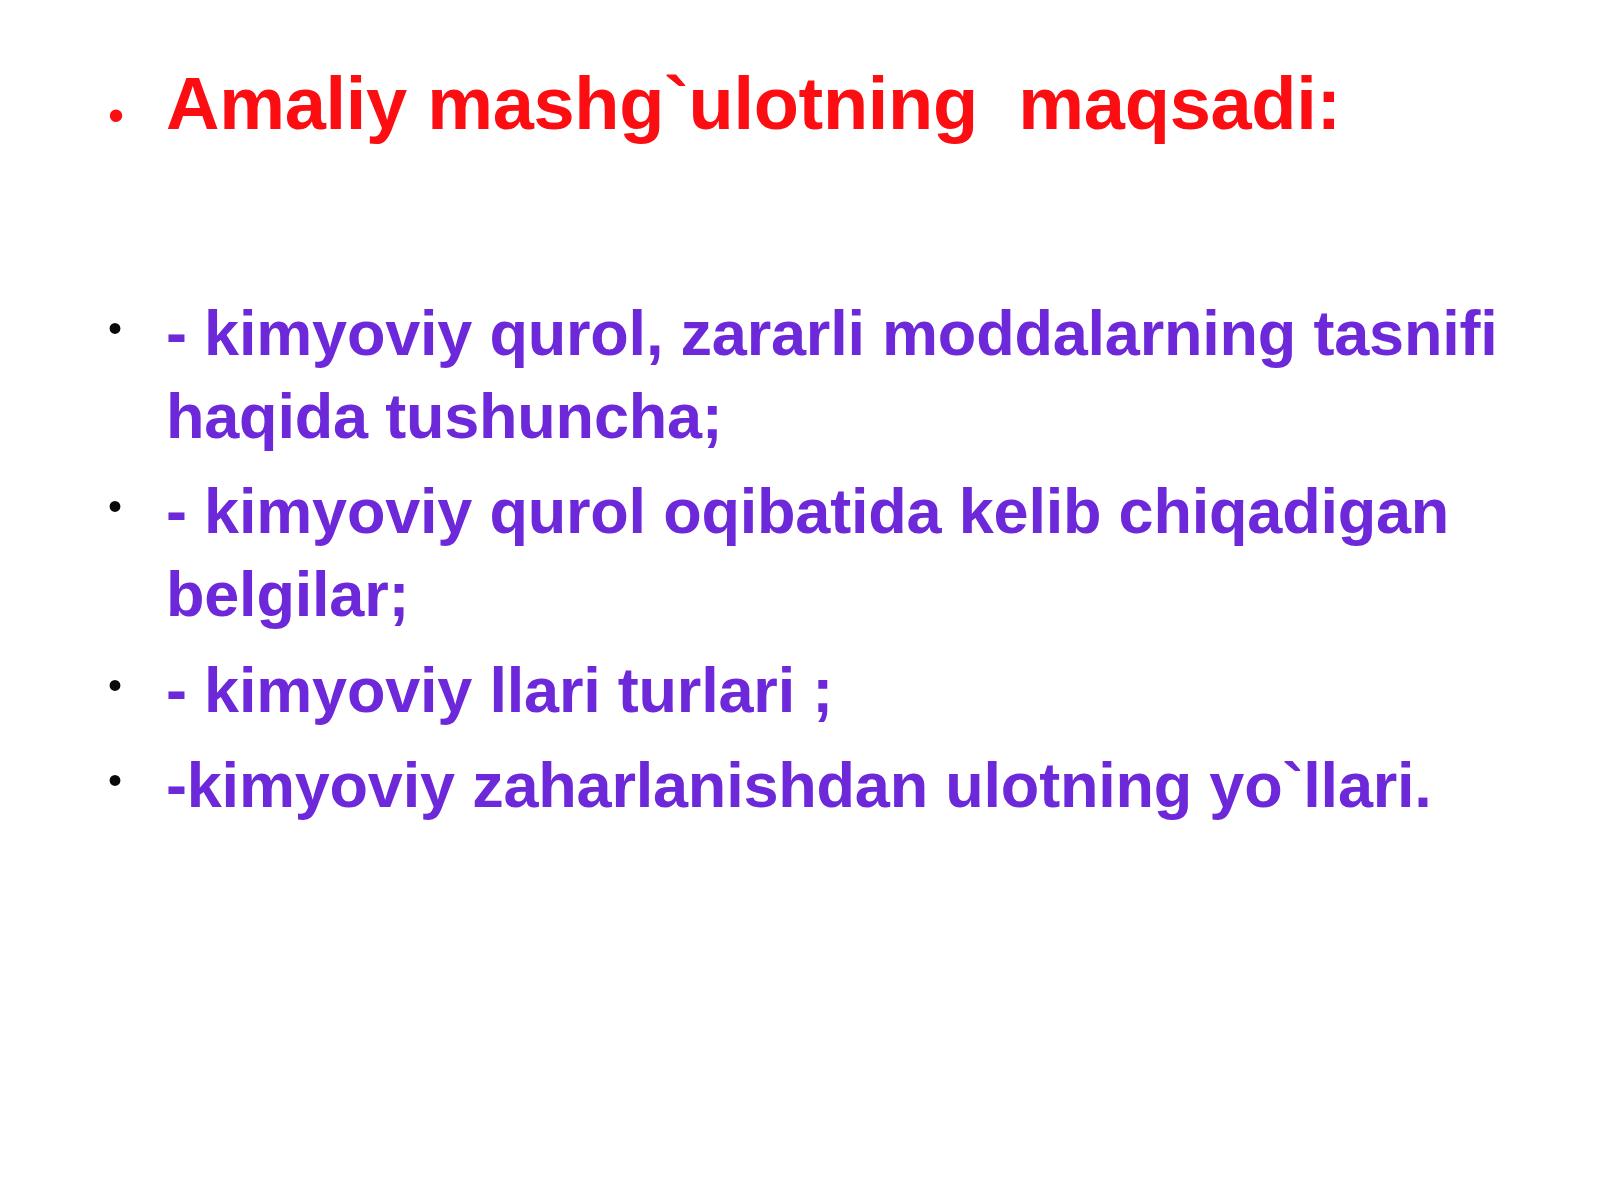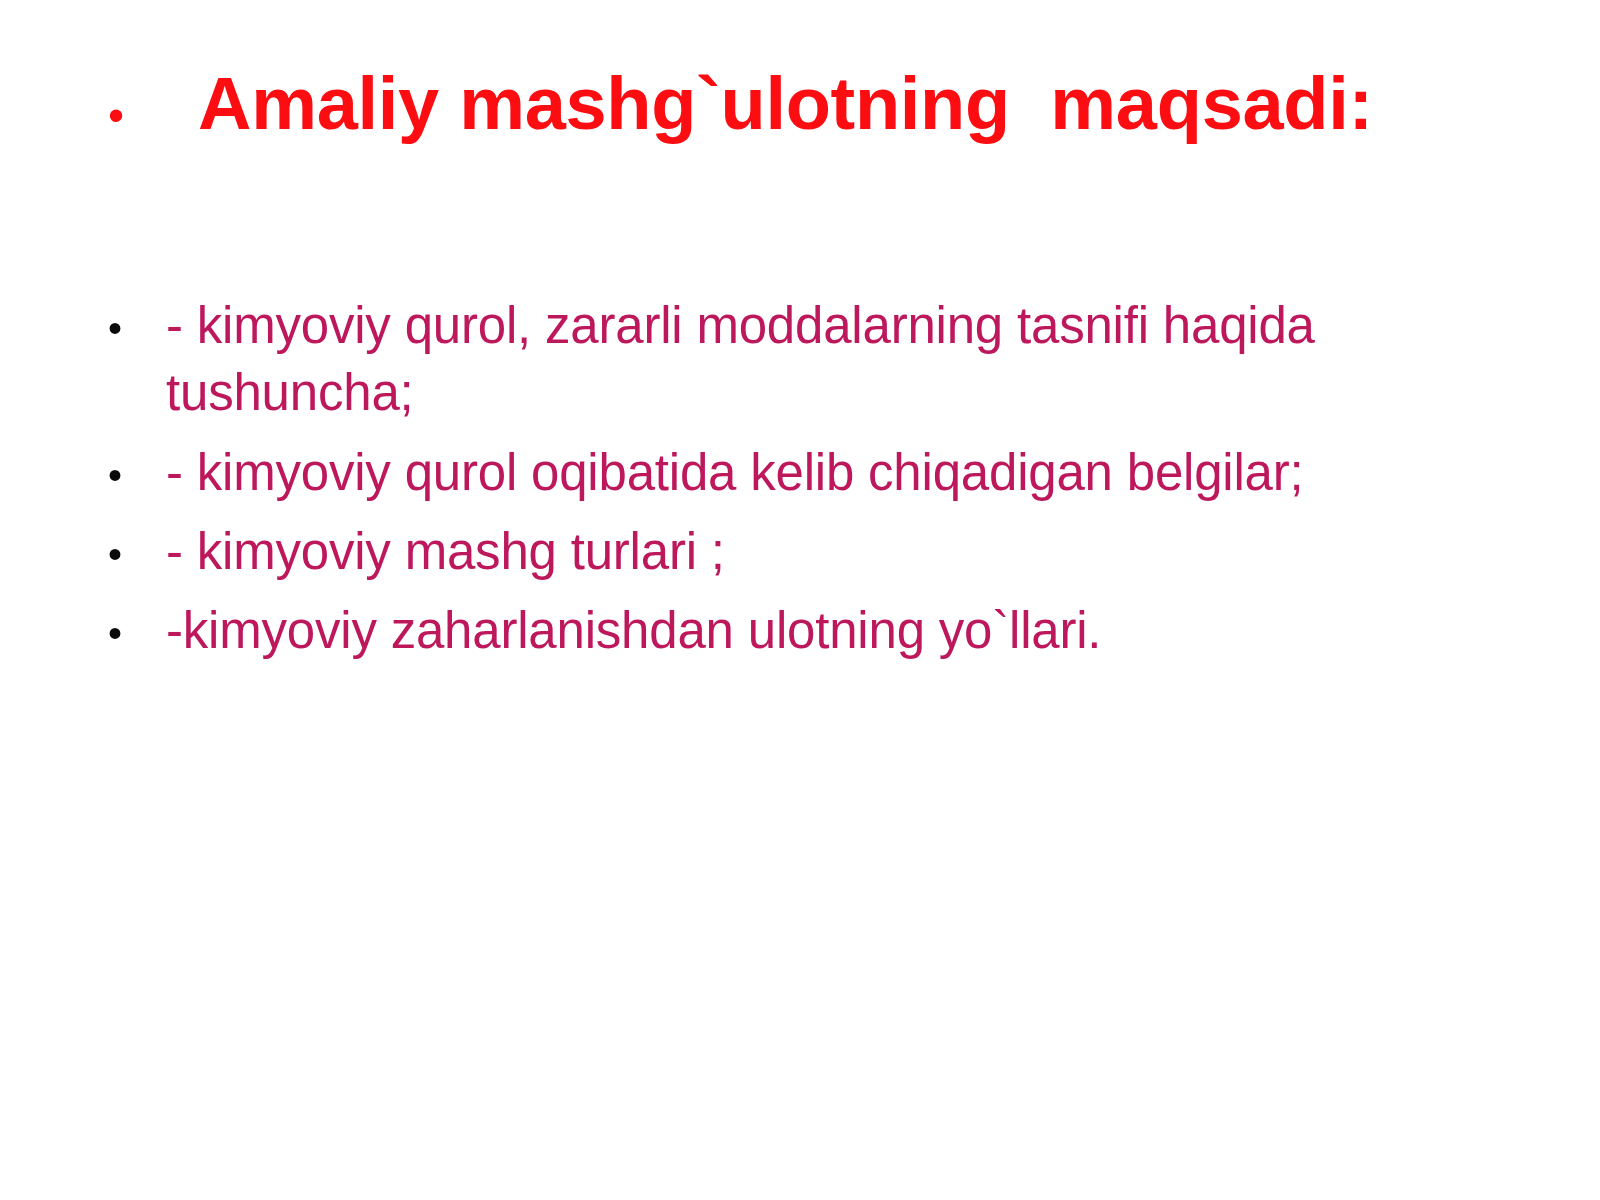--- a/index.html
+++ b/index.html
@@ -50,21 +50,20 @@
   }
 
   .title-text {
     flex: 1 1 auto;
     color: #fc0d12;
     font-size: 74px;
     font-weight: bold;
     line-height: 1.04;
     letter-spacing: -0.3px;
     white-space: pre;
-    margin-left: 32px;
   }
 
   
   .body-list {
     position: absolute;
     left: 108px;
     top: 292px;
     width: 1400px;
   }
 
@@ -77,23 +76,23 @@
   .body-item .bullet-dot {
     color: #0a0a0a;
     font-size: 40px;
     width: 58px;
     padding-top: 16px;
     text-align: left;
   }
 
   .body-text {
     flex: 1 1 auto;
-    color: #be185d;
-    font-size: 51px;
-    font-weight: normal;
+    color: #6d28d9;
+    font-size: 63px;
+    font-weight: bold;
     line-height: 1.32;
     letter-spacing: -0.2px;
   }
 </style>
 </head>
 <body>
 
 <div class="slide">
 
   <div class="title-block bullet-row">
@@ -108,21 +107,21 @@
       <span class="body-text">- kimyoviy qurol, zararli moddalarning tasnifi haqida tushuncha;</span>
     </div>
 
     <div class="body-item">
       <span class="bullet-dot">•</span>
       <span class="body-text">- kimyoviy qurol oqibatida kelib chiqadigan belgilar;</span>
     </div>
 
     <div class="body-item">
       <span class="bullet-dot">•</span>
-      <span class="body-text">- kimyoviy mashg turlari ;</span>
+      <span class="body-text">- kimyoviy llari turlari ;</span>
     </div>
 
     <div class="body-item">
       <span class="bullet-dot">•</span>
       <span class="body-text">-kimyoviy zaharlanishdan ulotning yo`llari.</span>
     </div>
 
   </div>
 
 </div>

